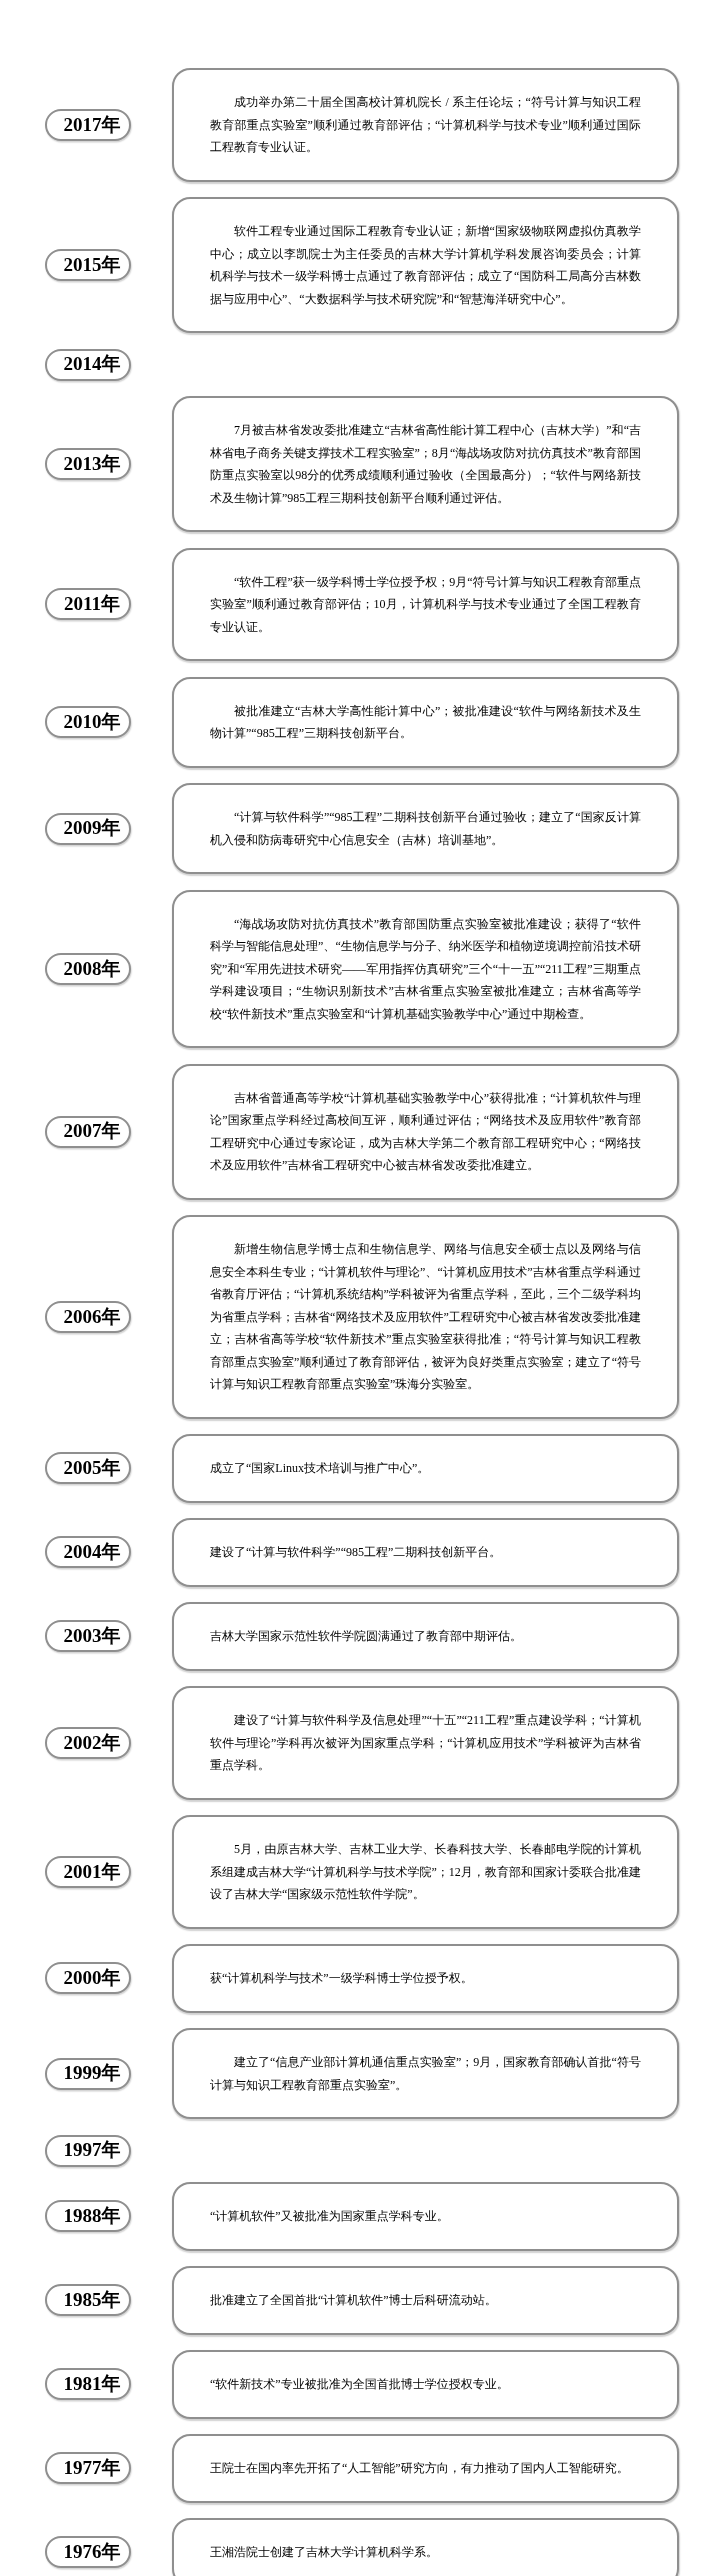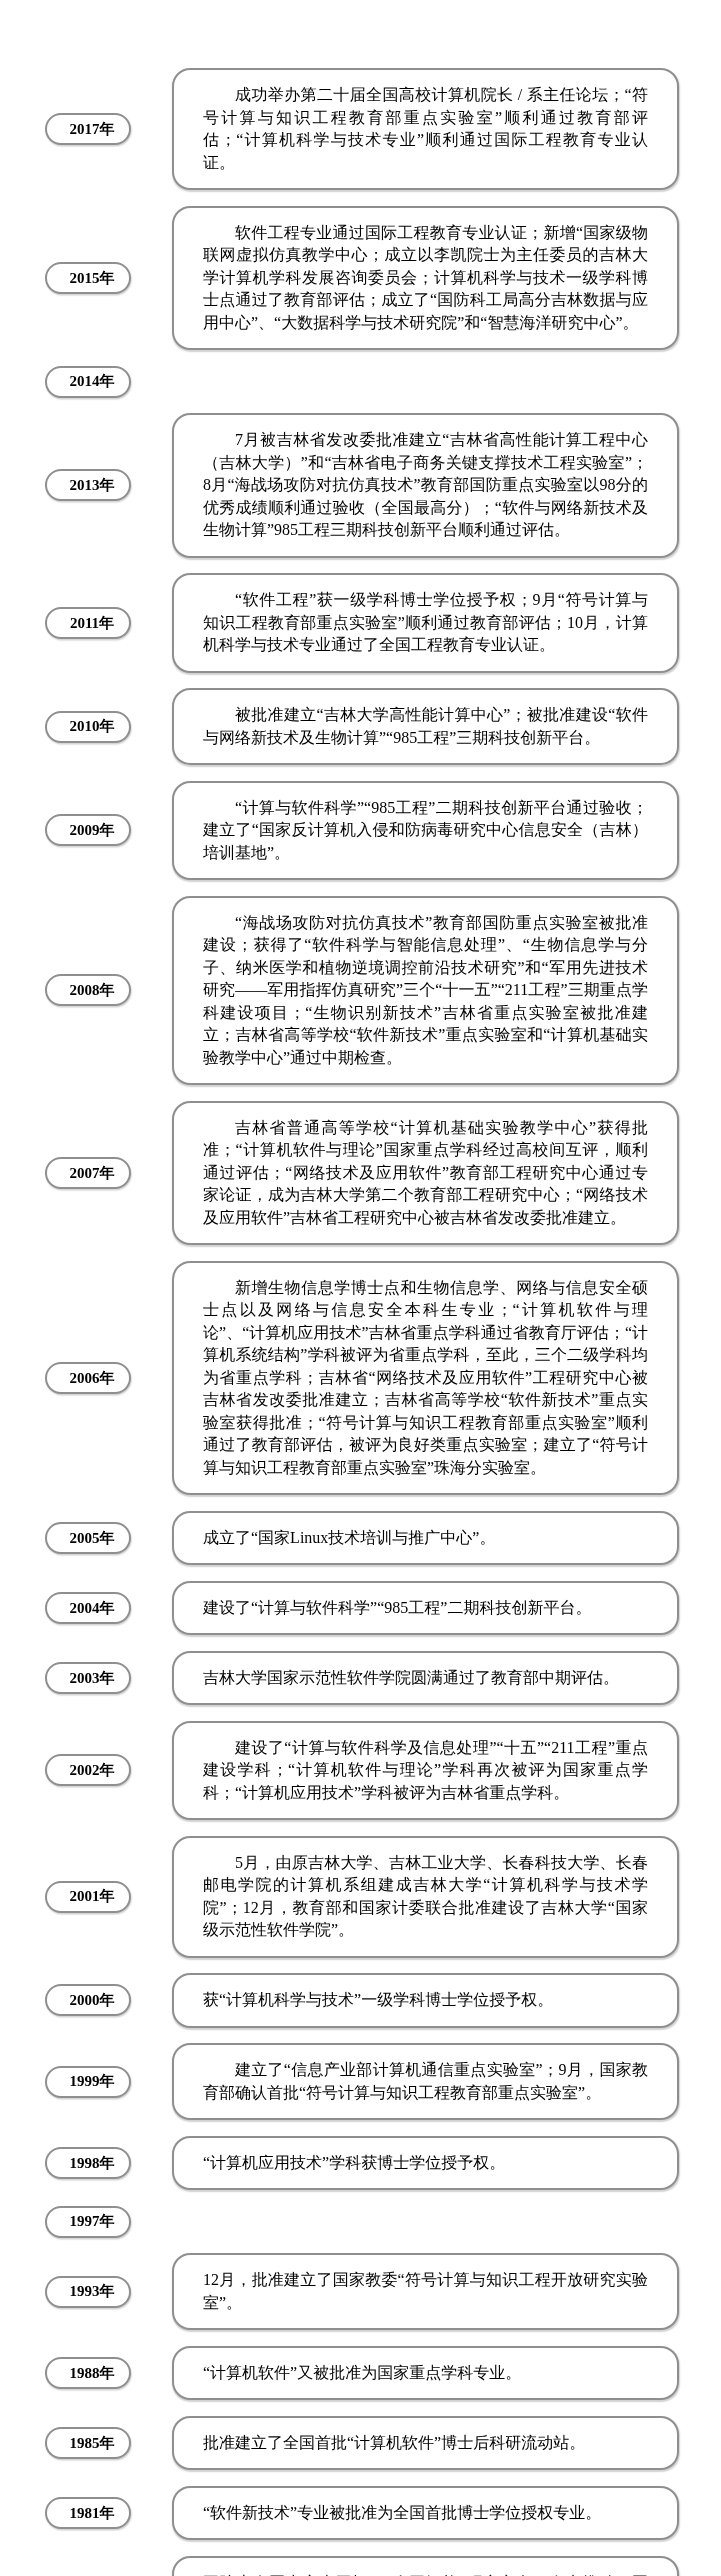--- a/index.html
+++ b/index.html
@@ -33,21 +33,21 @@
     border-radius: 18.3px;
     box-shadow: 0.7px 1.4px 1.4px rgba(0,0,0,0.18);
     display: flex;
     align-items: center;
     justify-content: center;
     padding: 2.1px 2.8px;
     background: #ffffff;
   }
   .year-text {
     font-weight: bold;
-    font-size: 15px;
+    font-size: 19px;
     line-height: 20.4px;
     text-align: center;
     white-space: pre-line;
     margin-left: 8px;
   }
   .spacer {
     flex: 0 0 41px;
   }
   .event-box {
     box-sizing: border-box;
@@ -55,23 +55,23 @@
     border: 2.8px solid #8f8f8f;
     border-radius: 18.3px;
     box-shadow: 0.7px 1.4px 1.4px rgba(0,0,0,0.18);
     padding: 5px 20px;
     min-height: 38px;
     display: flex;
     align-items: center;
     background: #ffffff;
   }
   .event-text {
-    margin: 9px;
+    margin: 16px;
     width: 100%;
-    font-size: 16px;
+    font-size: 12px;
     line-height: 22.5px;
     text-align: justify;
   }
   .event-text.indent {
     text-indent: 2em;
   }
 </style>
 </head>
 <body>
 
@@ -237,46 +237,28 @@
   <div class="row">
     <div class="year-badge">
       <span class="year-text">1999年</span>
     </div>
     <div class="spacer"></div>
     <div class="event-box">
       <p class="event-text indent">建立了“信息产业部计算机通信重点实验室”；9月，国家教育部确认首批“符号计算与知识工程教育部重点实验室”。</p>
     </div>
   </div>
 
-  <div class="row">
-    <div class="year-badge">
-      <span class="year-text">1998年</span>
-    </div>
-    <div class="spacer"></div>
-    <div class="event-box">
-      <p class="event-text">“计算机应用技术”学科获博士学位授予权。</p>
-    </div>
-  </div>
 
   <div class="row">
     <div class="year-badge">
       <span class="year-text">1997年</span>
     </div>
     <div class="spacer"></div>
   </div>
 
-  <div class="row">
-    <div class="year-badge">
-      <span class="year-text">1993年</span>
-    </div>
-    <div class="spacer"></div>
-    <div class="event-box">
-      <p class="event-text">12月，批准建立了国家教委“符号计算与知识工程开放研究实验室”。</p>
-    </div>
-  </div>
 
   <div class="row">
     <div class="year-badge">
       <span class="year-text">1988年</span>
     </div>
     <div class="spacer"></div>
     <div class="event-box">
       <p class="event-text">“计算机软件”又被批准为国家重点学科专业。</p>
     </div>
   </div>

